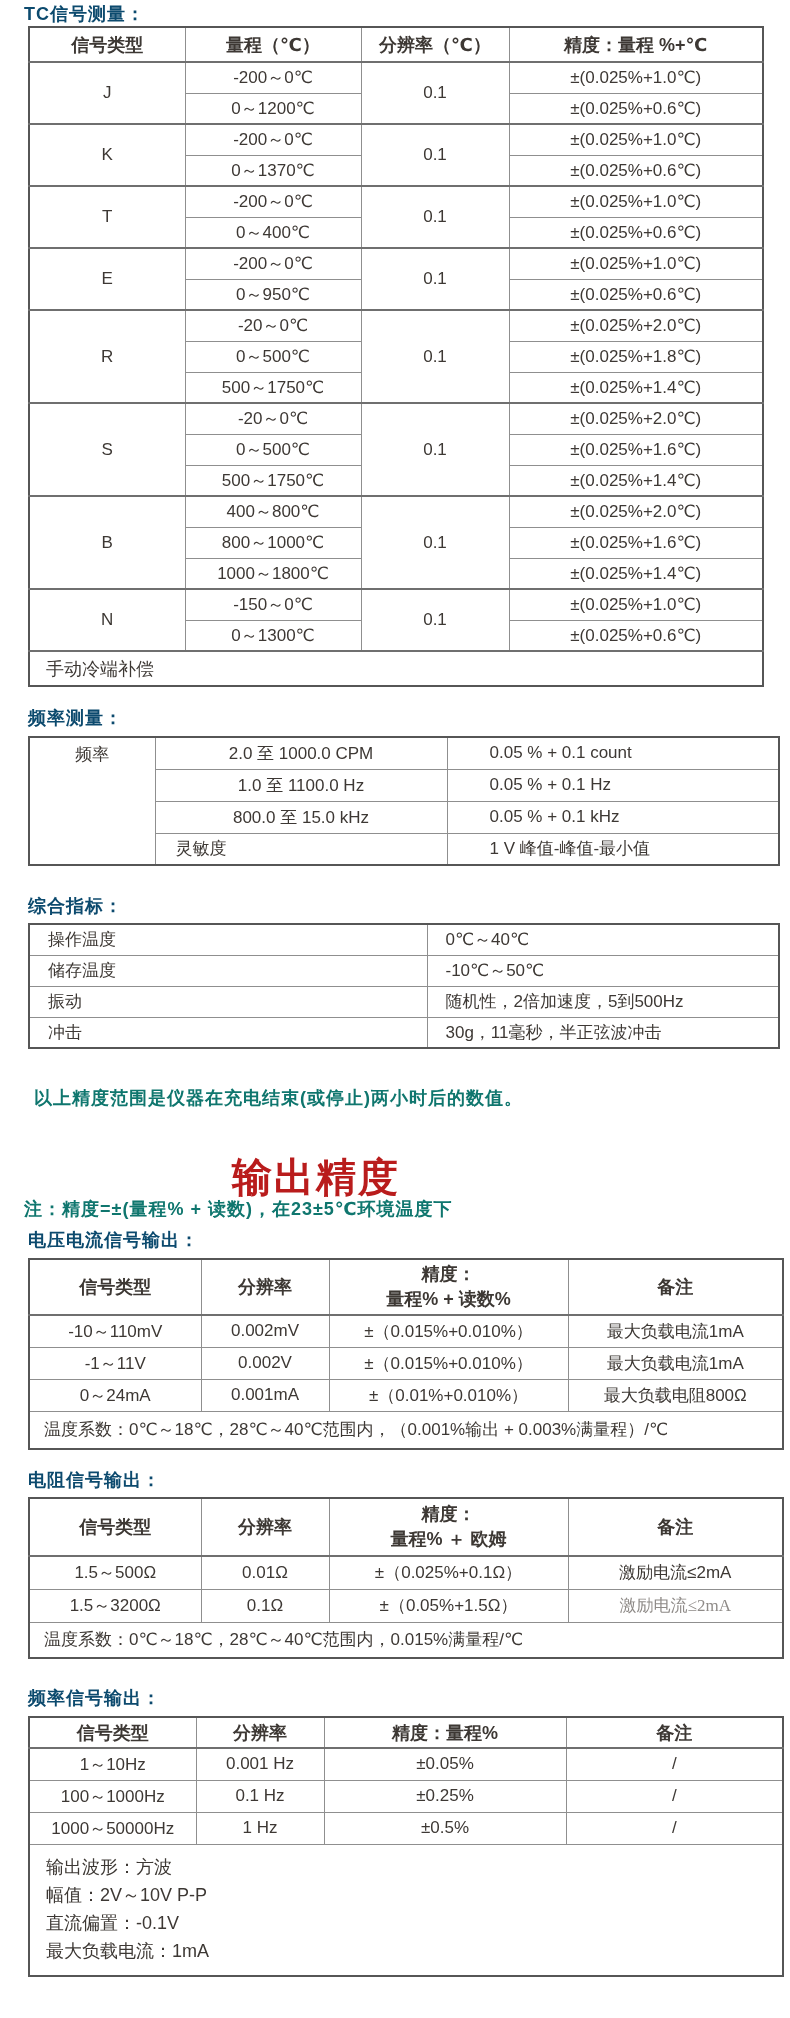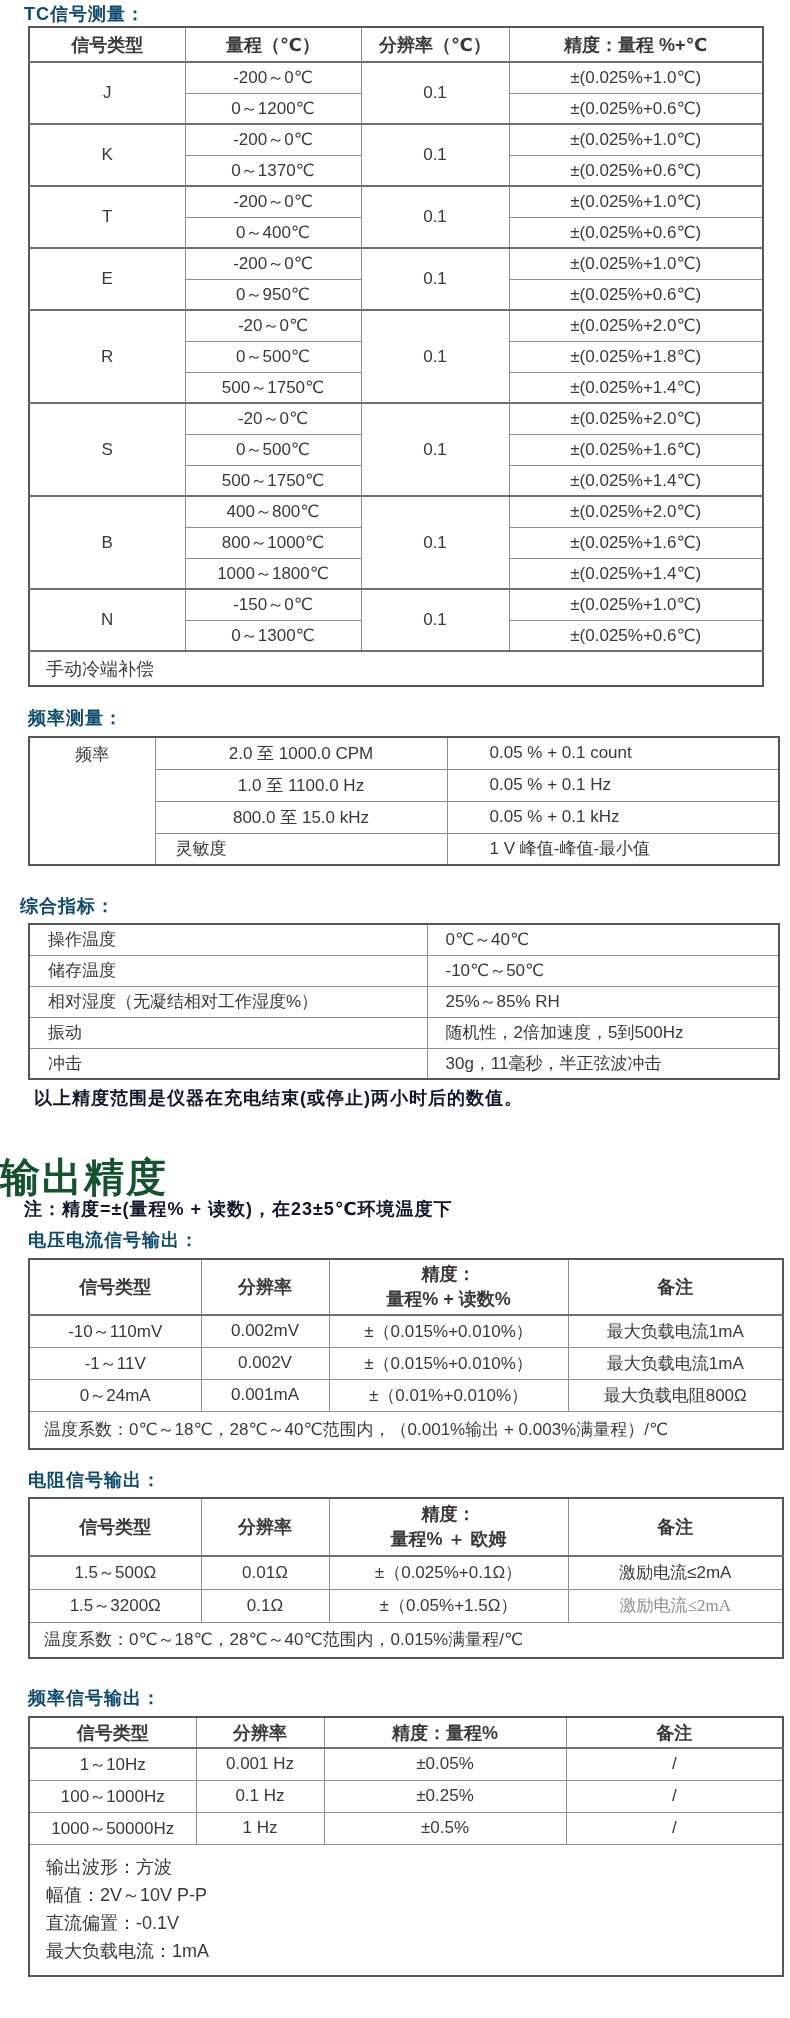--- a/index.html
+++ b/index.html
@@ -3,22 +3,22 @@
 <meta charset="utf-8">
 <style>
   html,body{margin:0;padding:0;}
   body{
     width:790px;height:2018px;position:relative;background:#ffffff;
     font-family:"Liberation Sans","DejaVu Sans",sans-serif;
     color:#3d3834;
   }
   .abs{position:absolute;}
   .sec-label{font-size:18px;font-weight:bold;color:#0c4a6e;letter-spacing:1px;}
-  .note-text{font-size:18px;font-weight:bold;color:#0f172a;letter-spacing:1px;}
-  .big-title{left:0;width:632px;text-align:left;font-size:40px;font-weight:bold;color:#14532d;letter-spacing:2px;}
+  .note-text{font-size:18px;font-weight:bold;color:#0f766e;letter-spacing:1px;}
+  .big-title{left:0;width:632px;text-align:center;font-size:40px;font-weight:bold;color:#b91c1c;letter-spacing:2px;}
   table{border-collapse:collapse;table-layout:fixed;position:absolute;background:#fff;}
   table.t{border:2px solid #565656;}
   td,th{
     border:1px solid #8f8f8f;
     font-size:17px;color:#3d3834;text-align:center;vertical-align:middle;
     padding:0;overflow:hidden;white-space:nowrap;
   }
   th{font-weight:bold;font-size:18px;}
   .g > td{border-top:2px solid #6f6f6f;}
   thead th{border-bottom:2px solid #6f6f6f;}
@@ -189,39 +189,35 @@
       <td>800.0 至 15.0 kHz</td>
       <td class="lpad">0.05 % + 0.1 kHz</td>
     </tr>
     <tr>
       <td class="lpad2">灵敏度</td>
       <td class="lpad">1 V 峰值-峰值-最小值</td>
     </tr>
   </tbody>
 </table>
 
-<div class="abs sec-label" style="left:20px;top:894px;">综合指标：</div>
+<div class="abs sec-label" style="left:28px;top:894px;">综合指标：</div>
 
 <table class="t gs" style="left:28px;top:923px;width:750px;">
   <colgroup>
       <col style="width:398px">
       <col style="width:352px">
     </colgroup>
   <tbody>
     <tr>
       <td>操作温度</td>
       <td>0℃～40℃</td>
     </tr>
     <tr>
       <td>储存温度</td>
       <td>-10℃～50℃</td>
-    </tr>
-    <tr>
-      <td>相对湿度（无凝结相对工作湿度%）</td>
-      <td>25%～85% RH</td>
     </tr>
     <tr>
       <td>振动</td>
       <td>随机性，2倍加速度，5到500Hz</td>
     </tr>
     <tr>
       <td>冲击</td>
       <td>30g，11毫秒，半正弦波冲击</td>
     </tr>
   </tbody>

